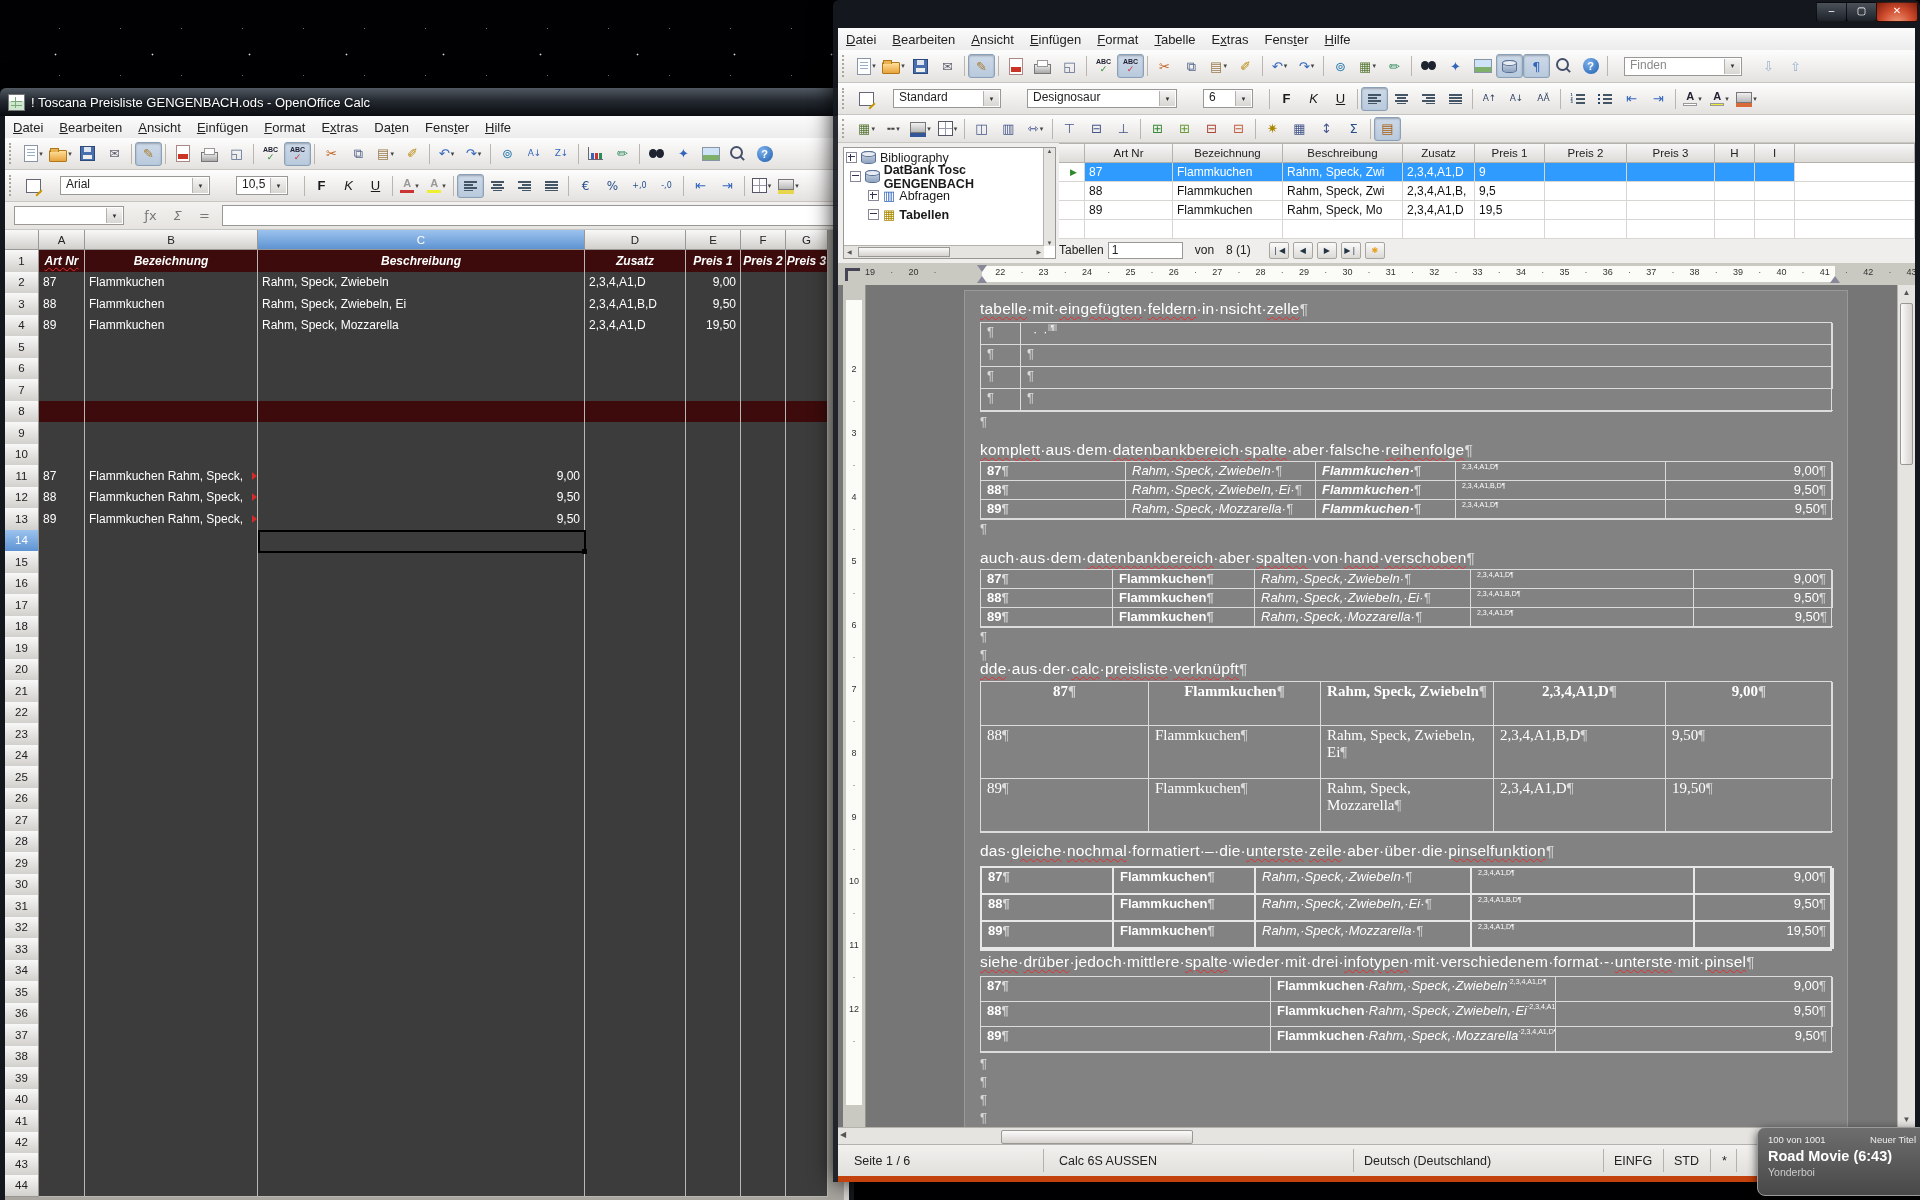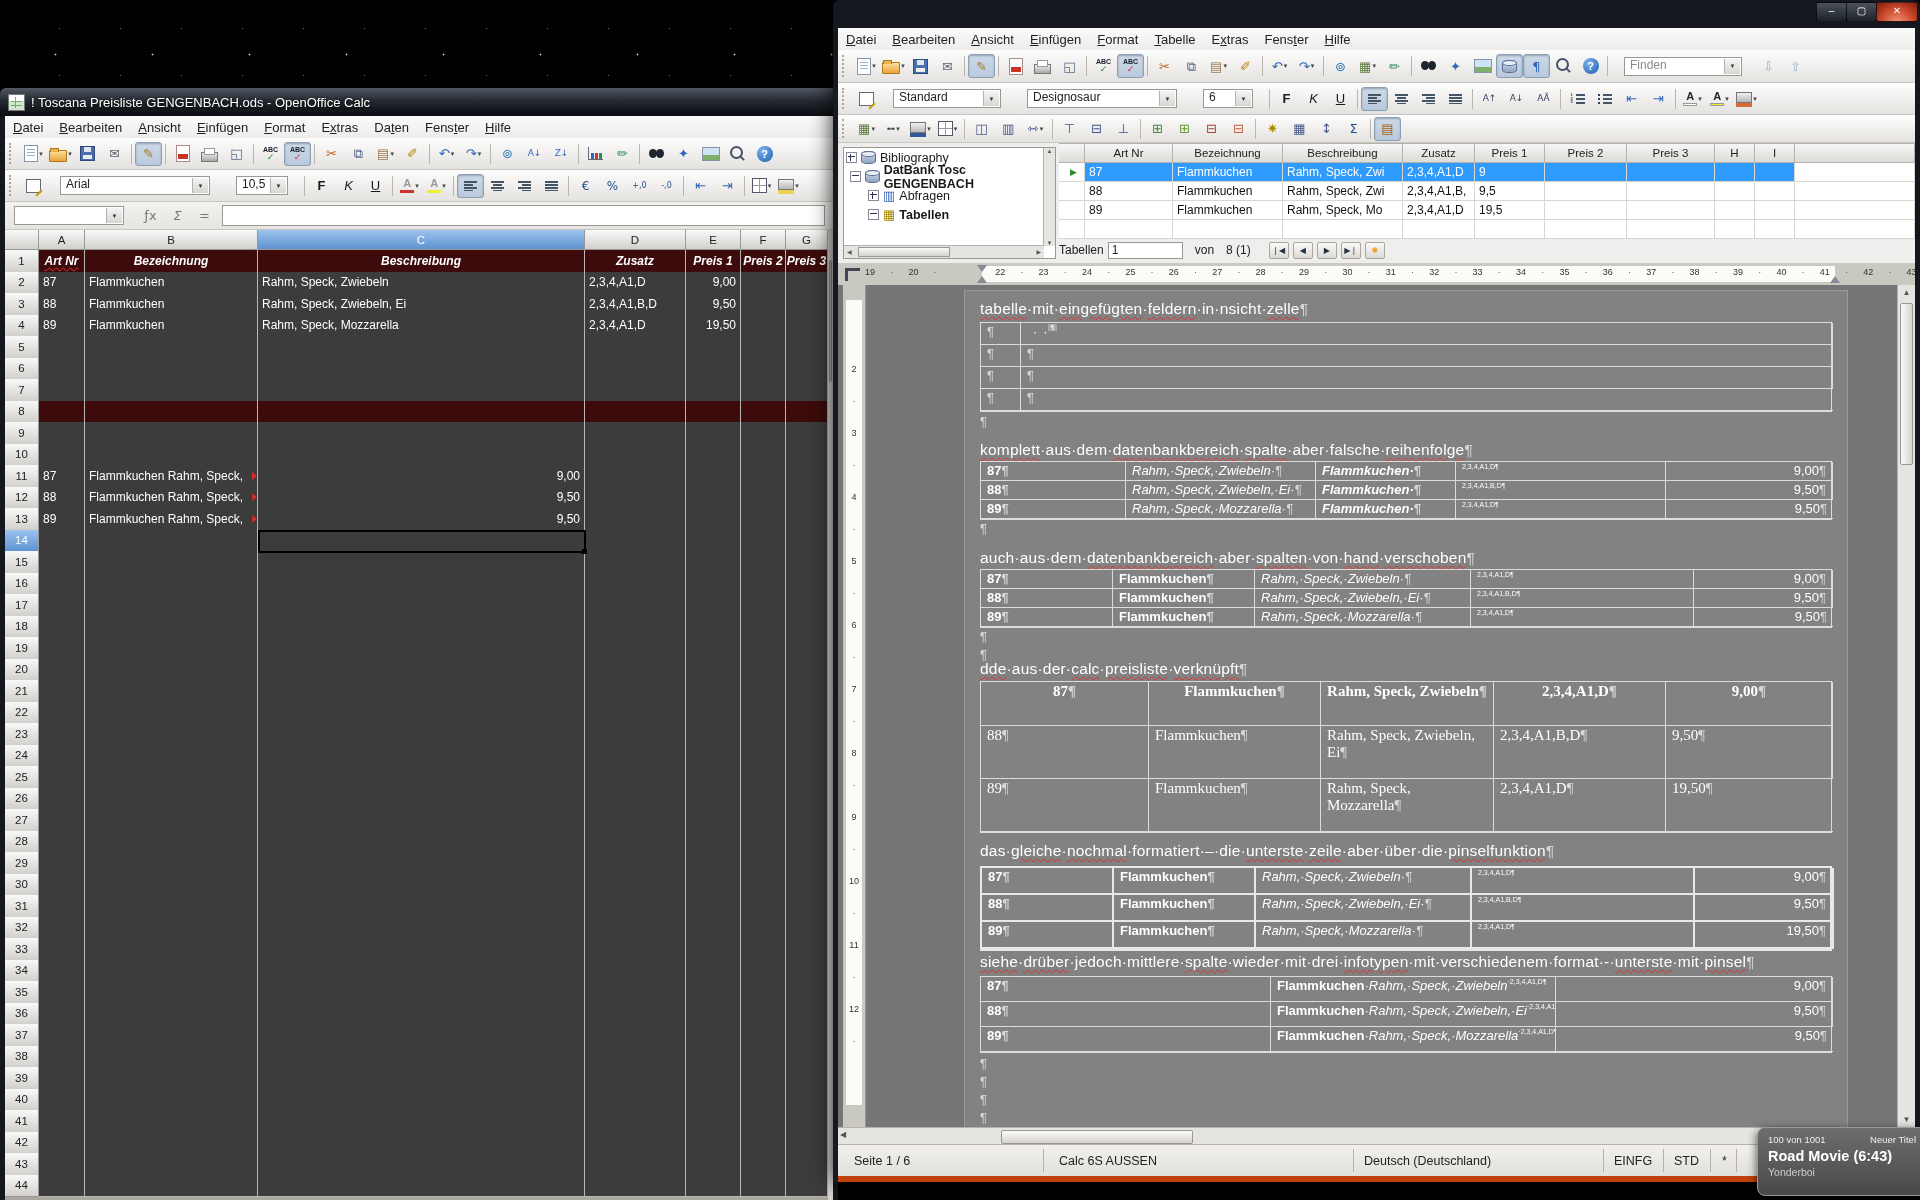--- a/index.html
+++ b/index.html
@@ -157,21 +157,21 @@
   .appicon.calc::after{content:"";position:absolute;inset:2px;
     background:linear-gradient(#7a7,#7a7) 0 4px/11px 1px no-repeat,linear-gradient(#7a7,#7a7) 0 8px/11px 1px no-repeat,linear-gradient(#7a7,#7a7) 4px 0/1px 11px no-repeat;}
   .appicon.writer::after{content:"";position:absolute;inset:2px;
     background:repeating-linear-gradient(#68a 0 1px,transparent 1px 3px);}
 </style>
 </head>
 <body>
 
 <div class="stars"></div>
 
-<div class="window" id="calcWin" style="left:0;top:88px;width:838px;height:1112px;">
+<div class="window" id="calcWin" style="left:0;top:88px;width:838px;height:1112px;padding-left:16px;">
   <div class="titlebar">
     <span class="appicon calc"></span>
     <span>! Toscana Preisliste GENGENBACH.ods - OpenOffice Calc</span>
   </div>
   <div class="winbody">
     <div class="menubar" id="calcMenu" style="top:0;">
         <div class="menuitem"><u>D</u>atei</div>
         <div class="menuitem"><u>B</u>earbeiten</div>
         <div class="menuitem"><u>A</u>nsicht</div>
         <div class="menuitem"><u>E</u>infügen</div>

